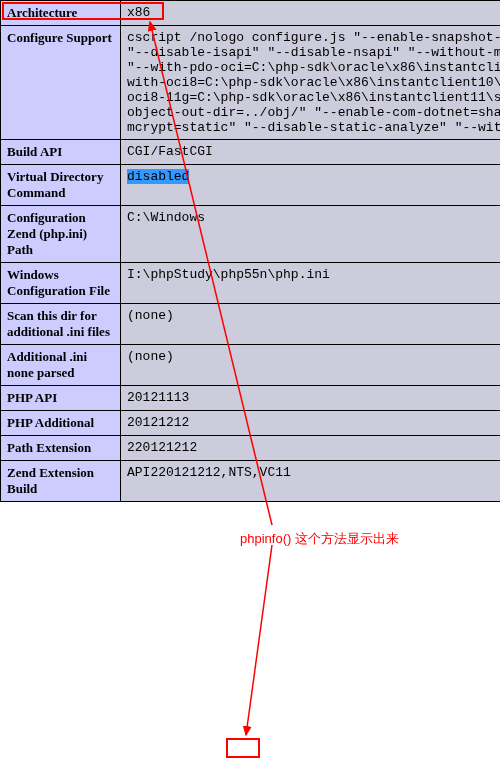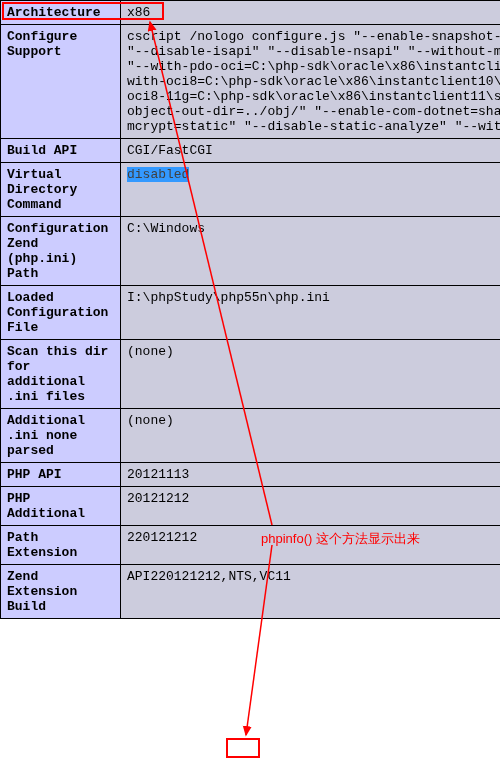--- a/index.html
+++ b/index.html
@@ -22,20 +22,21 @@
       padding: 4px 6px;
       vertical-align: top;
       word-wrap: break-word;
       overflow: hidden;
     }
     td.label {
       width: 120px;
       background: #ccccff;
       font-weight: bold;
       color: #000;
+      font-family: Liberation Serif, serif;
     }
     td.value {
       background: #ccccdd;
       color: #000;
     }
     .highlight-box-top {
       position: absolute;
       border: 2px solid #ff0000;
       pointer-events: none;
       z-index: 10;
@@ -49,21 +50,21 @@
     .annotation-text {
       position: absolute;
       color: #ff0000;
       font-size: 13px;
       font-family: "Microsoft YaHei", sans-serif;
       z-index: 10;
       pointer-events: none;
     }
     .selected-text {
       background: #3399ff;
-      color: #404040;
+      color: #000000;
     }
     svg.arrow {
       position: absolute;
       z-index: 9;
       pointer-events: none;
     }
   </style>
 </head>
 <body>
 
@@ -83,21 +84,21 @@
       </tr>
       <tr>
         <td class="label">Virtual Directory Command</td>
         <td class="value"><span class="selected-text">disabled</span></td>
       </tr>
       <tr>
         <td class="label">Configuration Zend (php.ini) Path</td>
         <td class="value">C:\Windows</td>
       </tr>
       <tr>
-        <td class="label">Loaded Configuration File</td>
+        <td class="label">Windows Configuration File</td>
         <td class="value">I:\phpStudy\php55n\php.ini</td>
       </tr>
       <tr>
         <td class="label">Scan this dir for additional .ini files</td>
         <td class="value">(none)</td>
       </tr>
       <tr>
         <td class="label">Additional .ini none parsed</td>
         <td class="value">(none)</td>
       </tr>
@@ -116,21 +117,21 @@
       <tr>
         <td class="label">Zend Extension Build</td>
         <td class="value">API220121212,NTS,VC11</td>
       </tr>
     </tbody>
 </table>
 
 <div class="highlight-box-top" style="left:2px; top:2px; width:162px; height:18px;"></div>
 <div class="highlight-box-bottom" style="left:226px; top:738px; width:34px; height:20px;"></div>
 
-<div class="annotation-text" style="left:261px; top:530px;">phpinfo() 这个方法显示出来</div>
+<div class="annotation-text" style="left:240px; top:530px;">phpinfo() 这个方法显示出来</div>
 
 <svg class="arrow" style="left:0; top:0; width:500px; height:762px;">
   <defs>
     <marker id="arrowhead" markerWidth="8" markerHeight="8" refX="6" refY="3" orient="auto">
       <polygon points="0 0, 7 3, 0 6" fill="#ff0000"></polygon>
     </marker>
   </defs>
   <line x1="272" y1="525" x2="150" y2="22" stroke="#ff0000" stroke-width="1.5" marker-end="url(#arrowhead)"></line>
   <line x1="272" y1="545" x2="246" y2="735" stroke="#ff0000" stroke-width="1.5" marker-end="url(#arrowhead)"></line>
 </svg>

